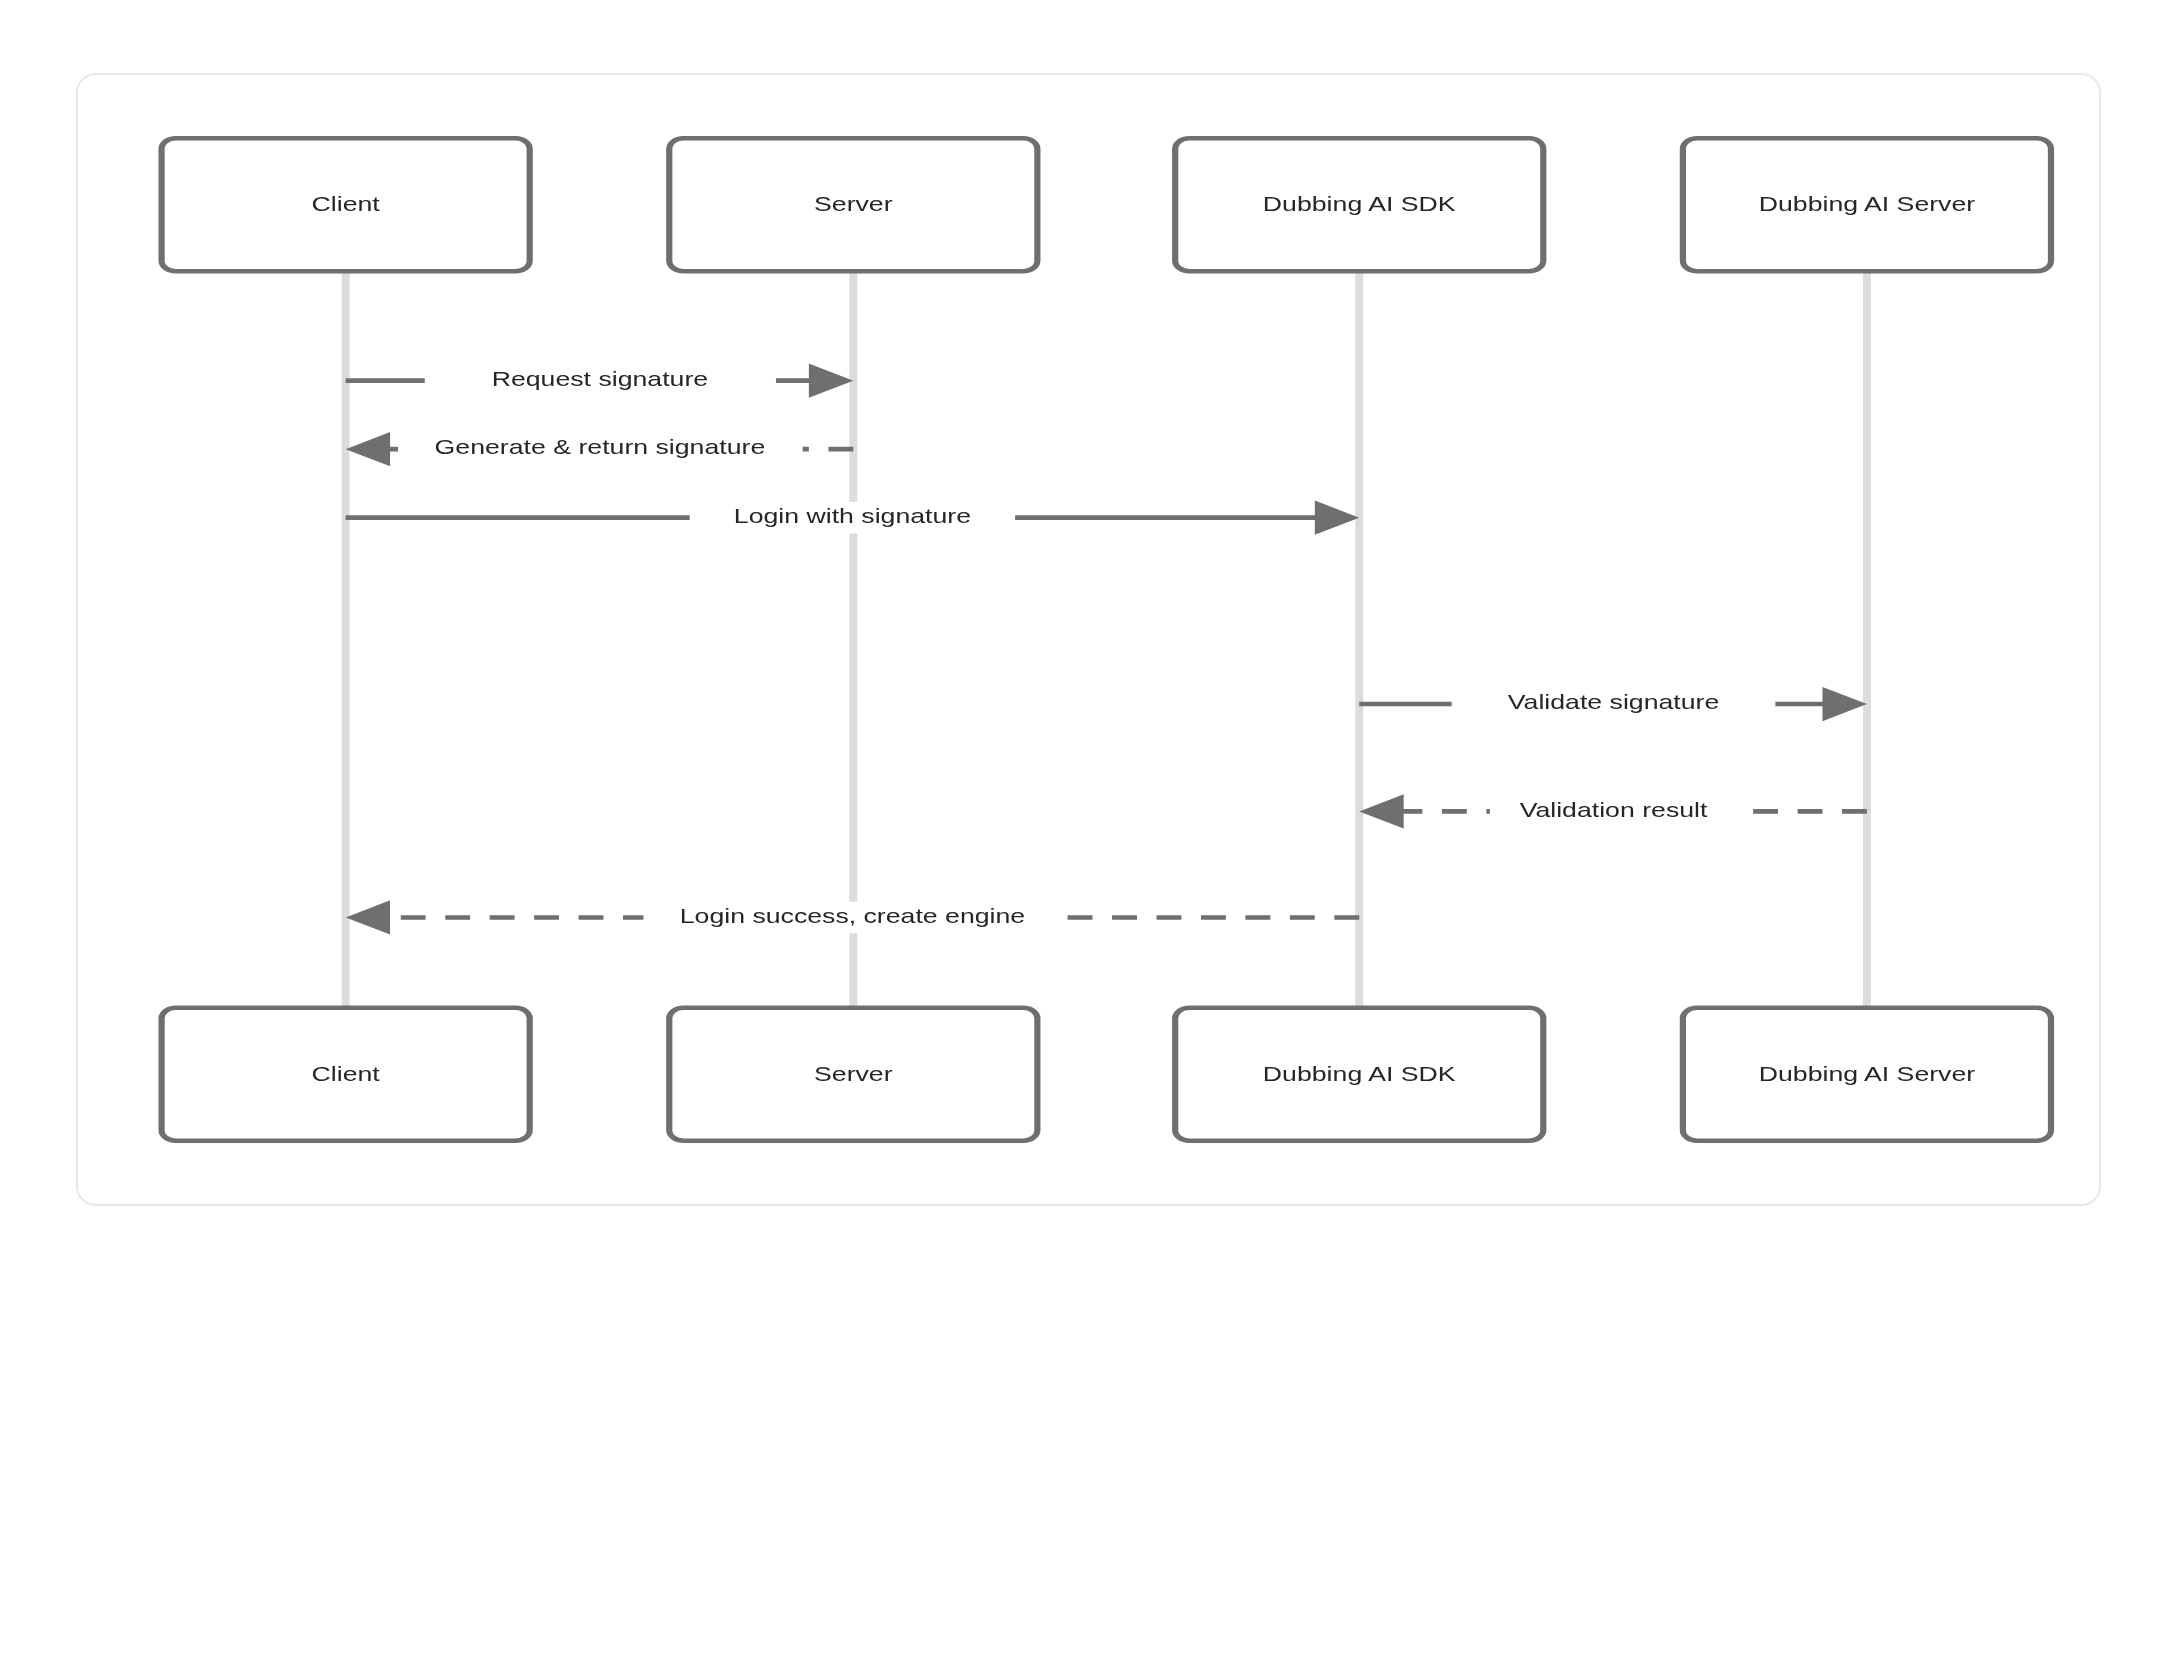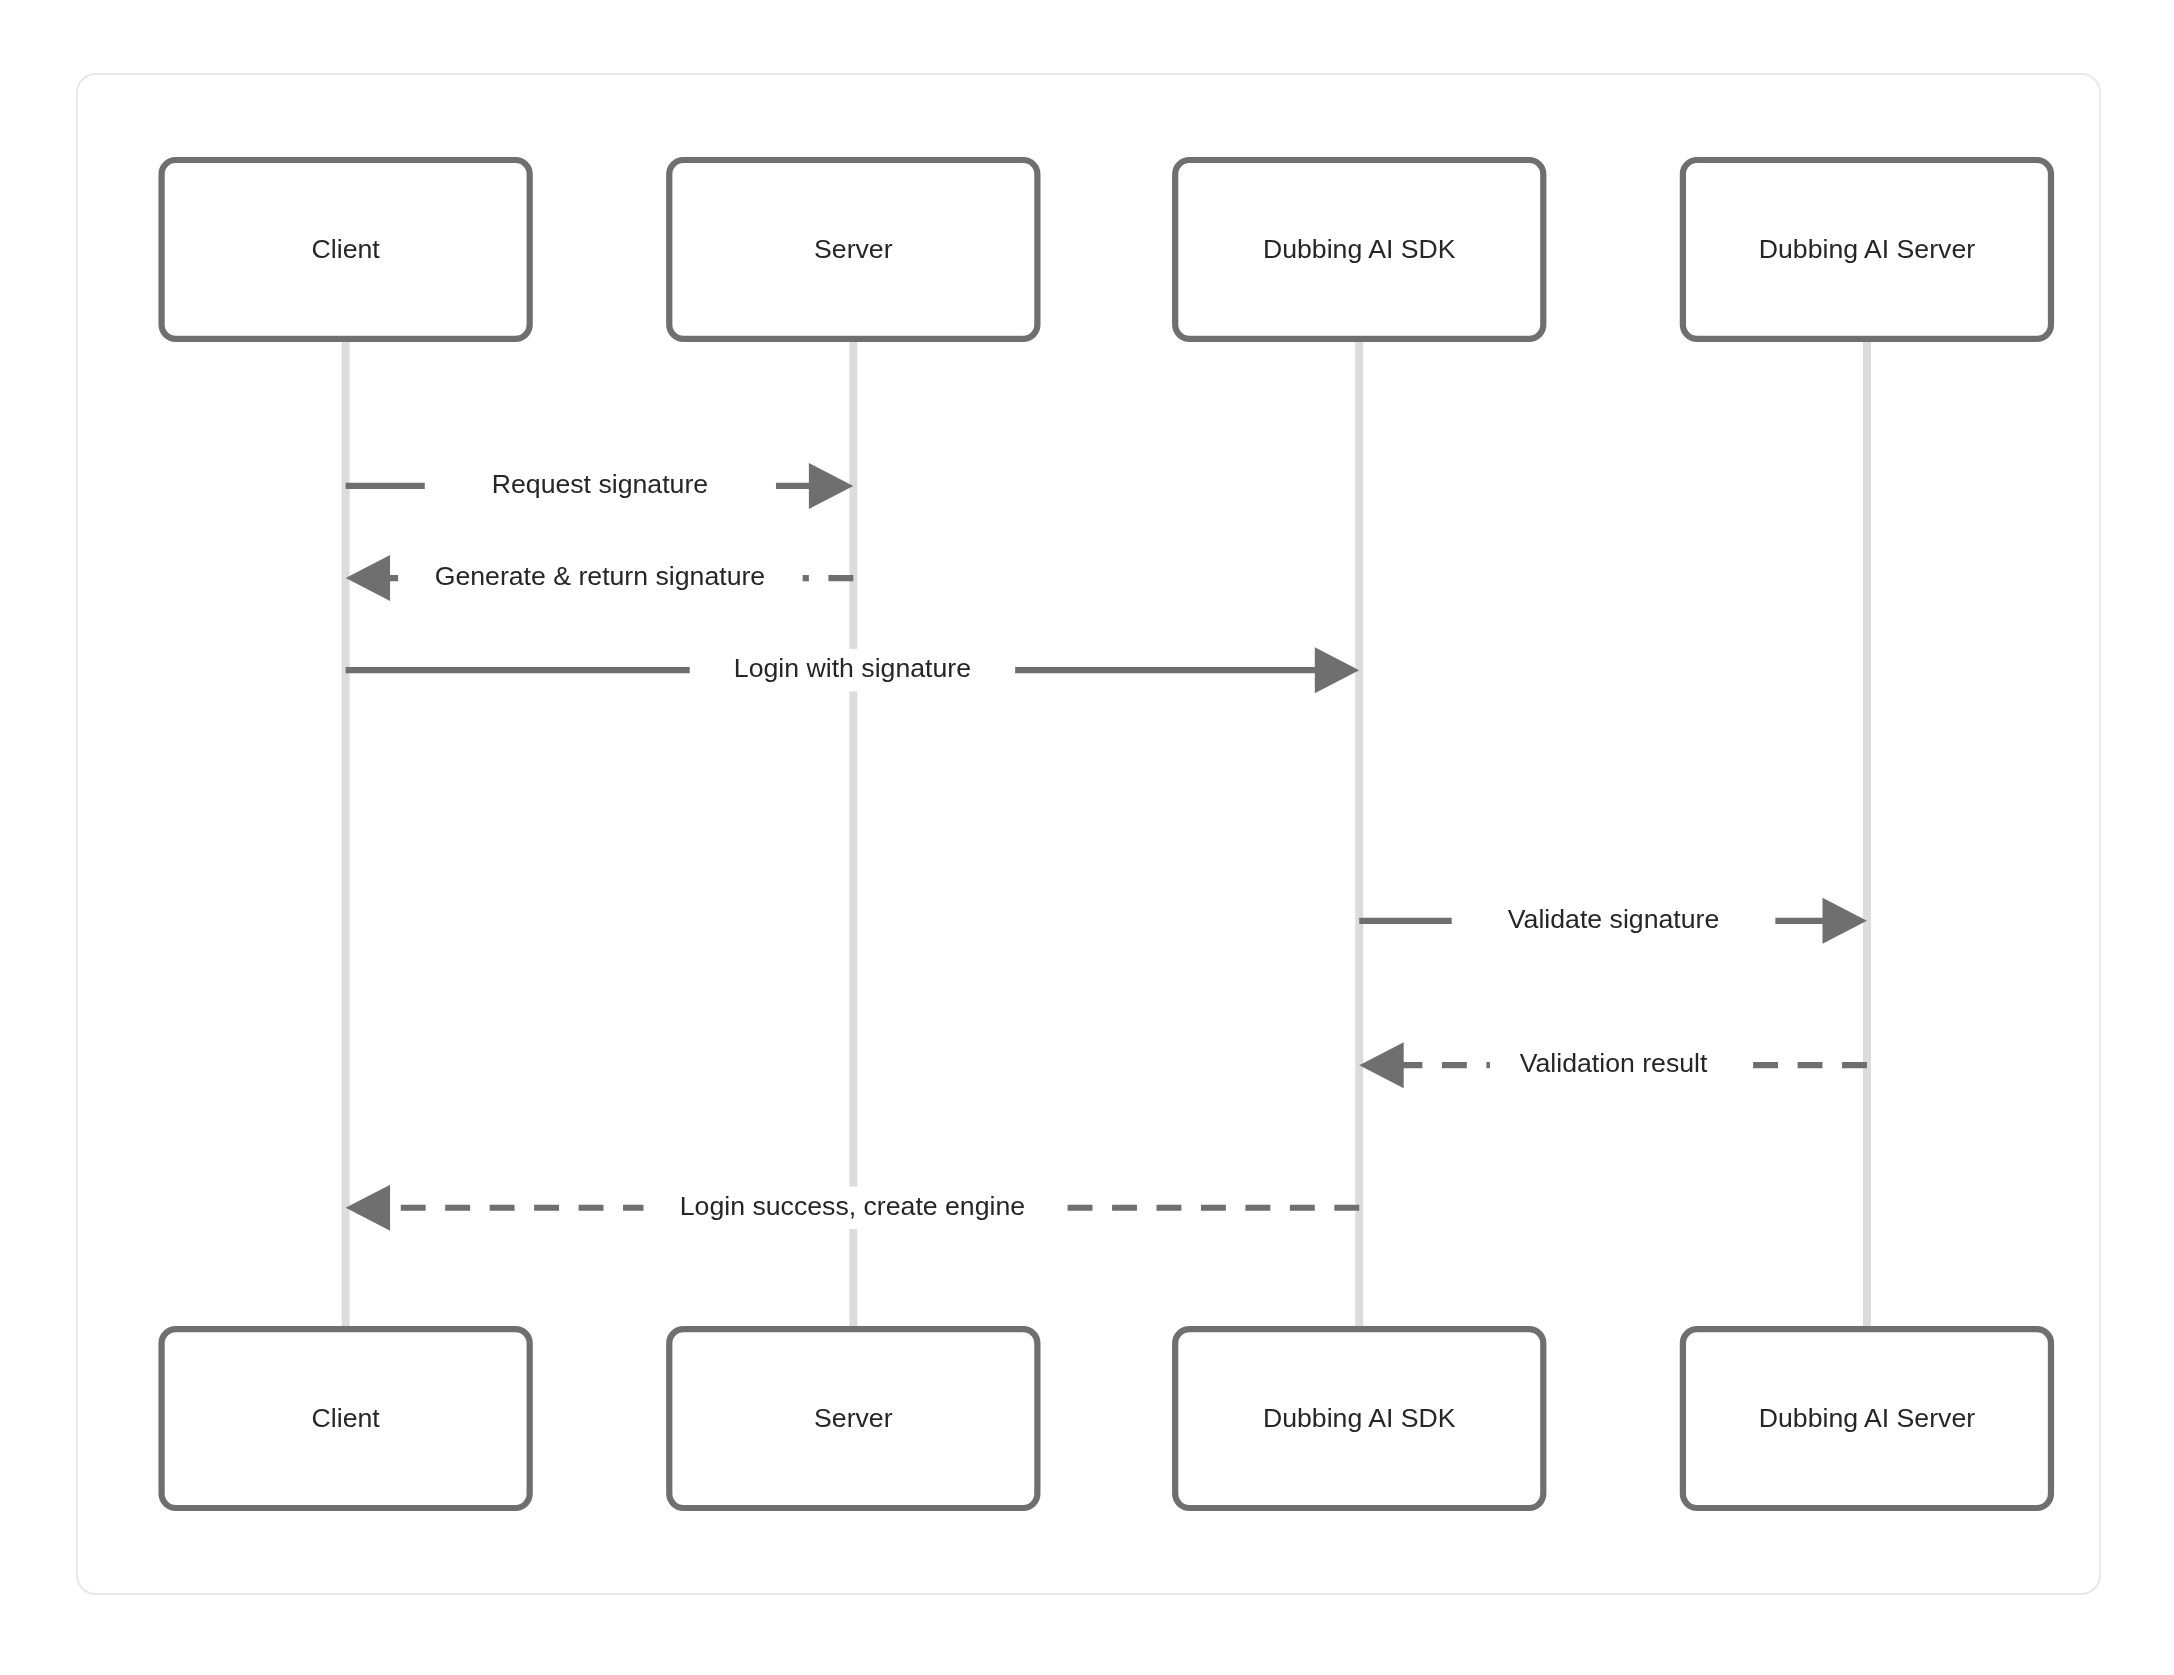--- a/index.html
+++ b/index.html
@@ -12,21 +12,21 @@
     width: 2174px;
     height: 1675px;
     font-family: "Liberation Sans", sans-serif;
     overflow: hidden;
   }
   #diagram-card {
     position: absolute;
     left: 76px;
     top: 73px;
     width: 2025px;
-    height: 1522px;
+    height: 1133px;
     box-sizing: border-box;
     border: 2.7px solid #e8e8e8;
     border-radius: 19.6px;
     background: #ffffff;
   }
   #diagram-canvas {
     position: absolute;
     left: 0;
     top: 0;
     width: 100%;

